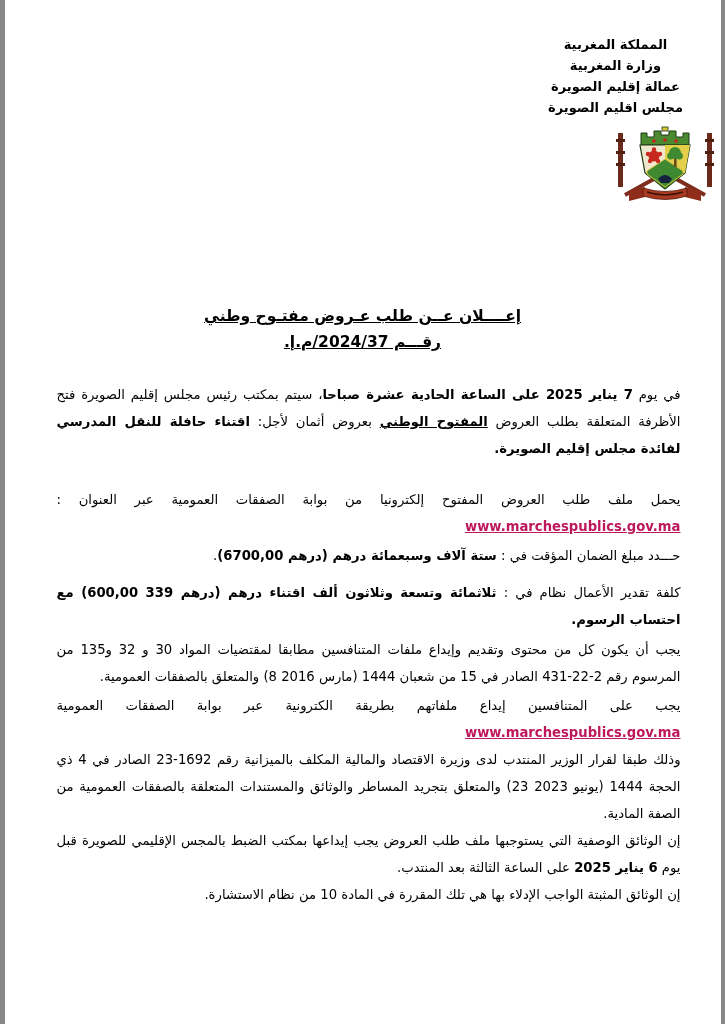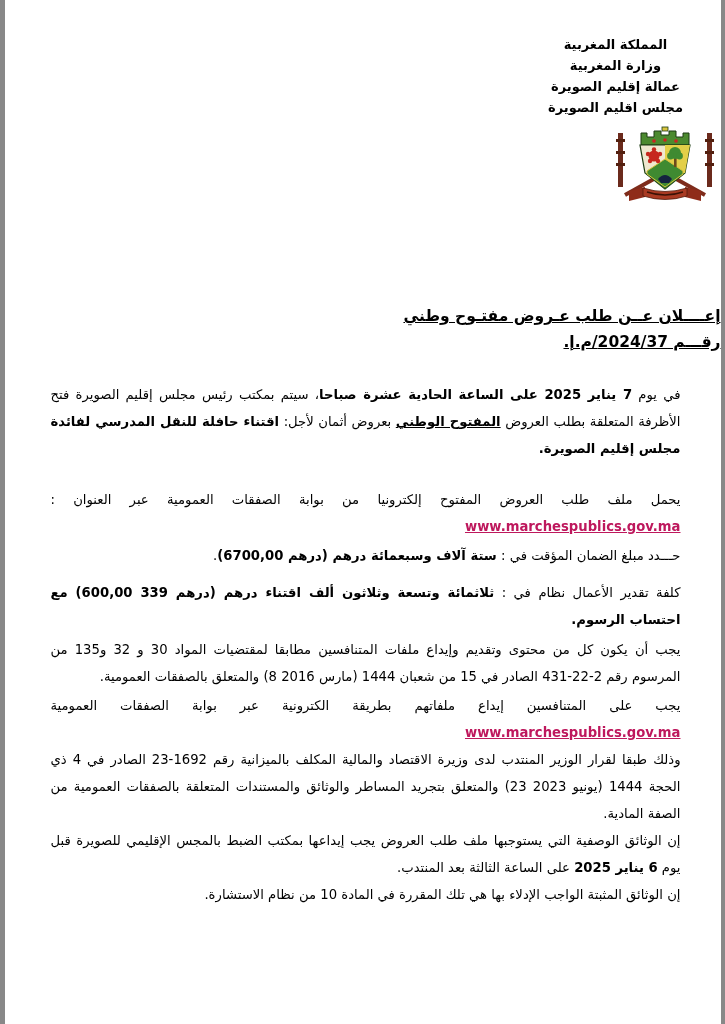--- a/index.html
+++ b/index.html
@@ -22,34 +22,34 @@
     font-size:13px;
     line-height:21px;
   }
   .logo-wrap{
     width:112px;
     margin:7px 0 0 260px;
   }
   .logo-wrap svg{display:block;width:112px;height:80px;}
   .title-block{
     margin-top:98px;
-    text-align:right;
+    text-align:center;
     font-weight:bold;
     font-size:15.5px;
     line-height:26px;
   }
   .title-line{text-decoration:underline;}
   .body-text{
     margin-top:26px;
     padding:0 40px 0 38px;
     font-size:13.2px;
     line-height:2.05;
     text-align:justify;
   }
-  .para{margin:0 0 6px 8px;}
+  .para{margin:0 0 6px 14px;}
   .para.mb-lg{margin-bottom:24px;}
   .para.mb-sm{margin-bottom:2px;}
   .para.mb-md{margin-bottom:10px;}
   .para.mb-0{margin-bottom:0;}
   b.u{text-decoration:underline;}
   a.link{
     color:#be185d;
     font-weight:bold;
     text-decoration:underline;
     cursor:pointer;

